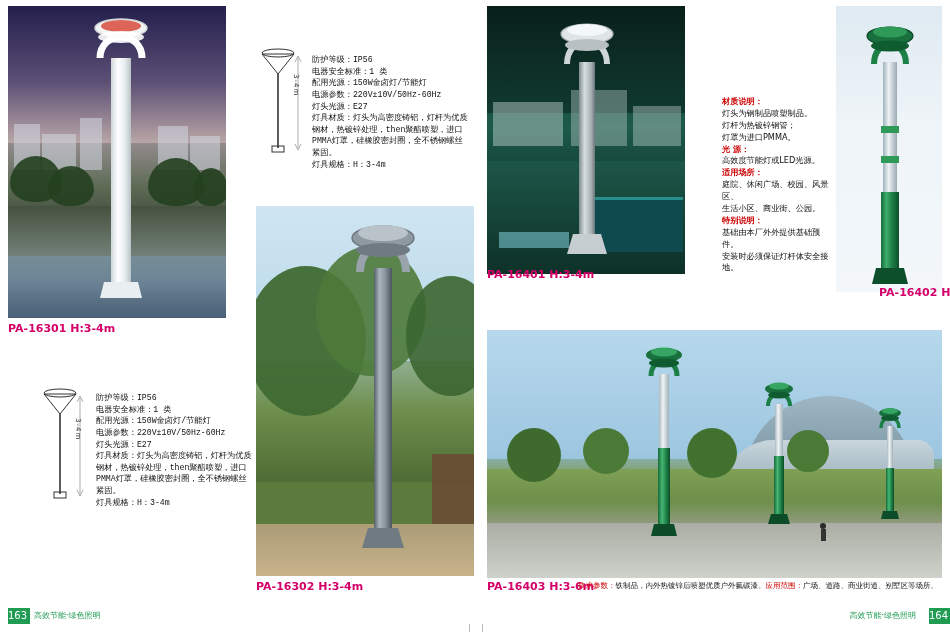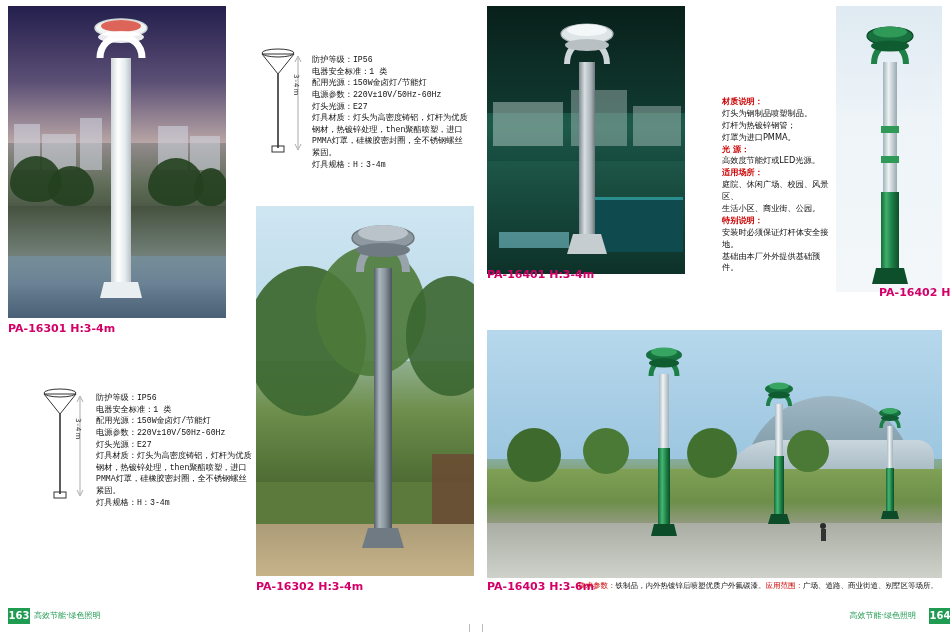--- a/index.html
+++ b/index.html
@@ -51,21 +51,21 @@
     font-size:7px;
     color:#333;
     writing-mode:vertical-rl;
     letter-spacing:1px;
   }
 
   
   .footer{position:absolute;bottom:0;left:0;width:950px;height:26px;}
   .fnum{
     position:absolute;bottom:8px;height:16px;line-height:16px;
-    color:#fff;font-size:10px;font-weight:bold;text-align:center;width:22px;
+    color:#fff;font-size:10px;font-weight:normal;width:22px;
     background:#1f9b52;
   }
   .ftxt{
     position:absolute;bottom:8px;height:16px;line-height:16px;
     font-size:8px;color:#1f9b52;
   }
   .centerline{
     position:absolute;left:469px;bottom:0px;width:12px;height:8px;
     border-left:1px solid #bbb;border-right:1px solid #bbb;
   }
@@ -252,22 +252,22 @@
     <div class="h">材质说明：</div>
     <div>灯头为钢制品喷塑制品。</div>
     <div>灯杆为热镀锌钢管；</div>
     <div>灯罩为进口PMMA。</div>
     <div class="h">光  源：</div>
     <div>高效度节能灯或LED光源。</div>
     <div class="h">适用场所：</div>
     <div>庭院、休闲广场、校园、风景区、</div>
     <div>生活小区、商业街、公园。</div>
     <div class="h">特别说明：</div>
+    <div>基础由本厂外外提供基础预件。</div>
     <div>安装时必须保证灯杆体安全接地。</div>
-    <div>基础由本厂外外提供基础预件。</div>
   </div>
 
   <div class="photo" id="ph5">
     <svg class="lamp-svg" width="106" height="286" viewBox="0 0 106 286">
       <defs>
         <linearGradient id="g4" x1="0" y1="0" x2="1" y2="0">
           <stop offset="0" stop-color="#146b3a"></stop>
           <stop offset="0.3" stop-color="#3fae6c"></stop>
           <stop offset="0.6" stop-color="#1d8046"></stop>
           <stop offset="1" stop-color="#0d4f2a"></stop>

